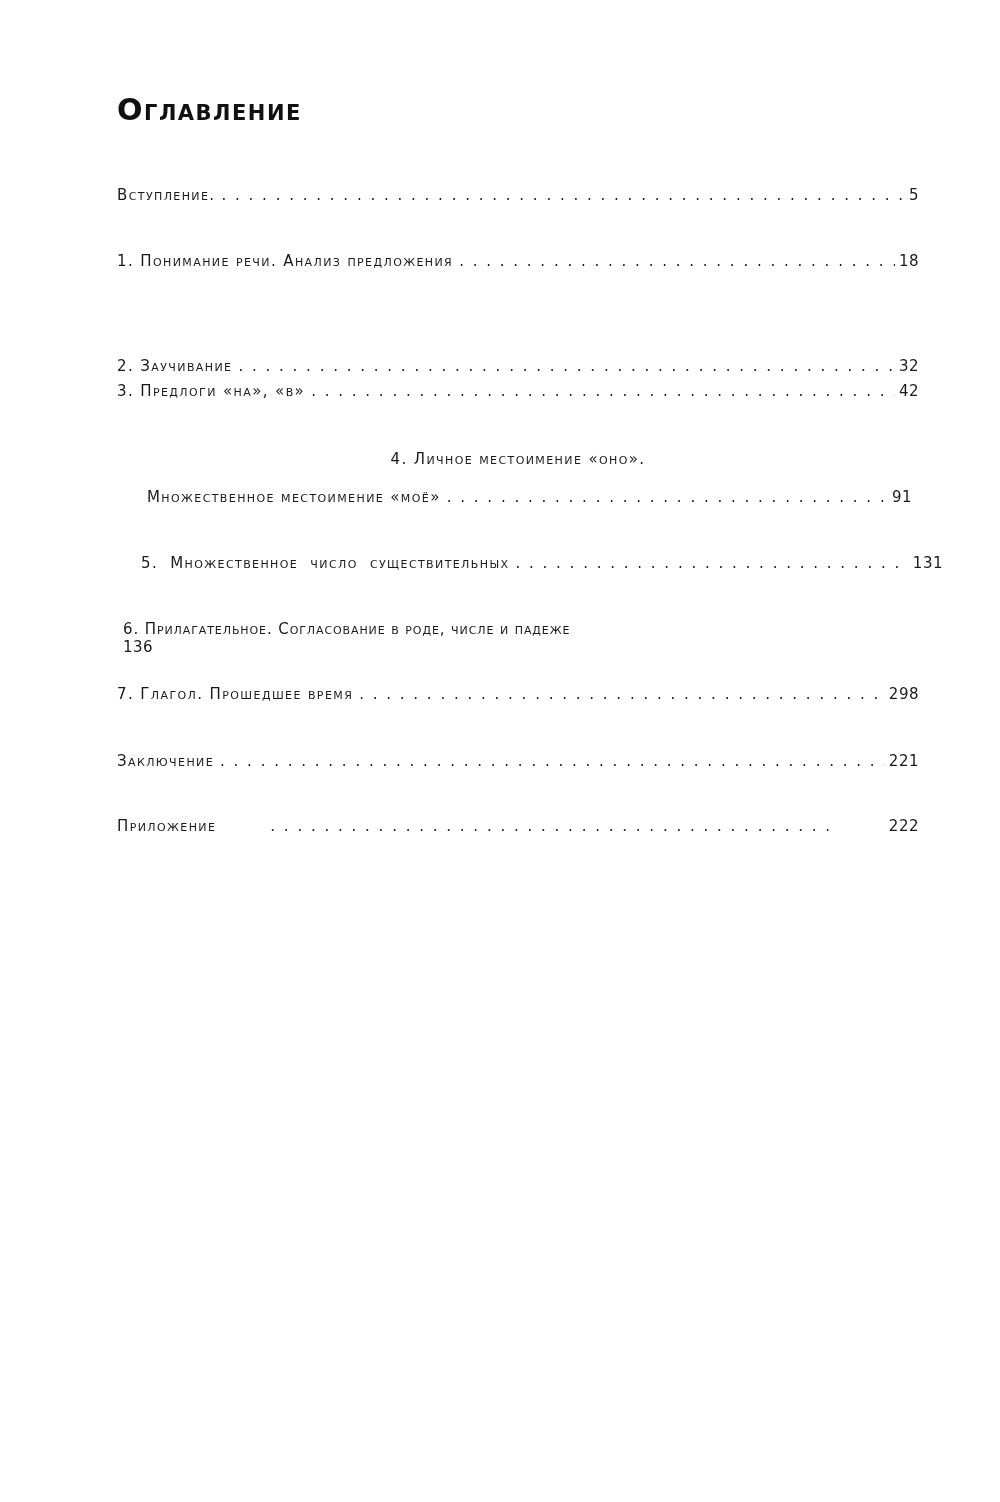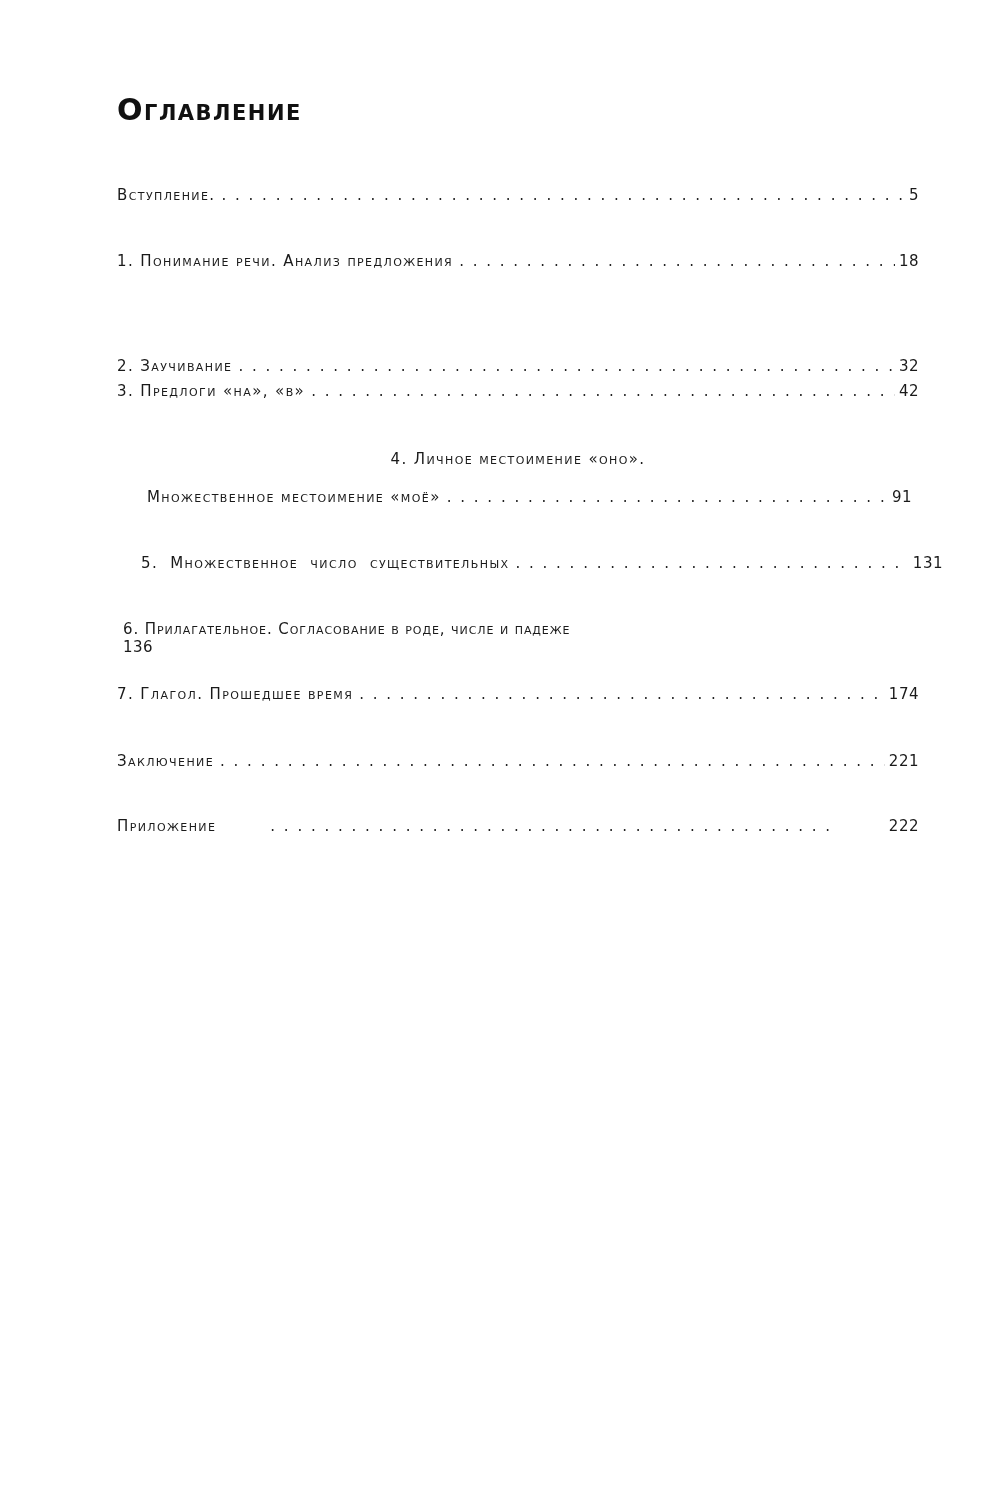--- a/index.html
+++ b/index.html
@@ -119,21 +119,21 @@
 
   <div class="toc-entry" style="top:620px;flex-direction:column;">
     <span class="label" style="letter-spacing:0.9px;">6. Прилагательное. Согласование в роде, числе и падеже</span>
     <span class="leader"></span>
     <span class="page">136</span>
   </div>
 
   <div class="toc-entry" style="top:685px;">
     <span class="label">7. Глагол. Прошедшее время</span>
     <span class="leader"></span>
-    <span class="page">174</span>
+    <span class="page">298</span>
   </div>
 
   <div class="toc-entry" style="top:752px;">
     <span class="label">Заключение</span>
     <span class="leader"></span>
     <span class="page">221</span>
   </div>
 
   <div class="toc-entry" style="top:817px;gap:48px;">
     <span class="label">Приложение</span>

